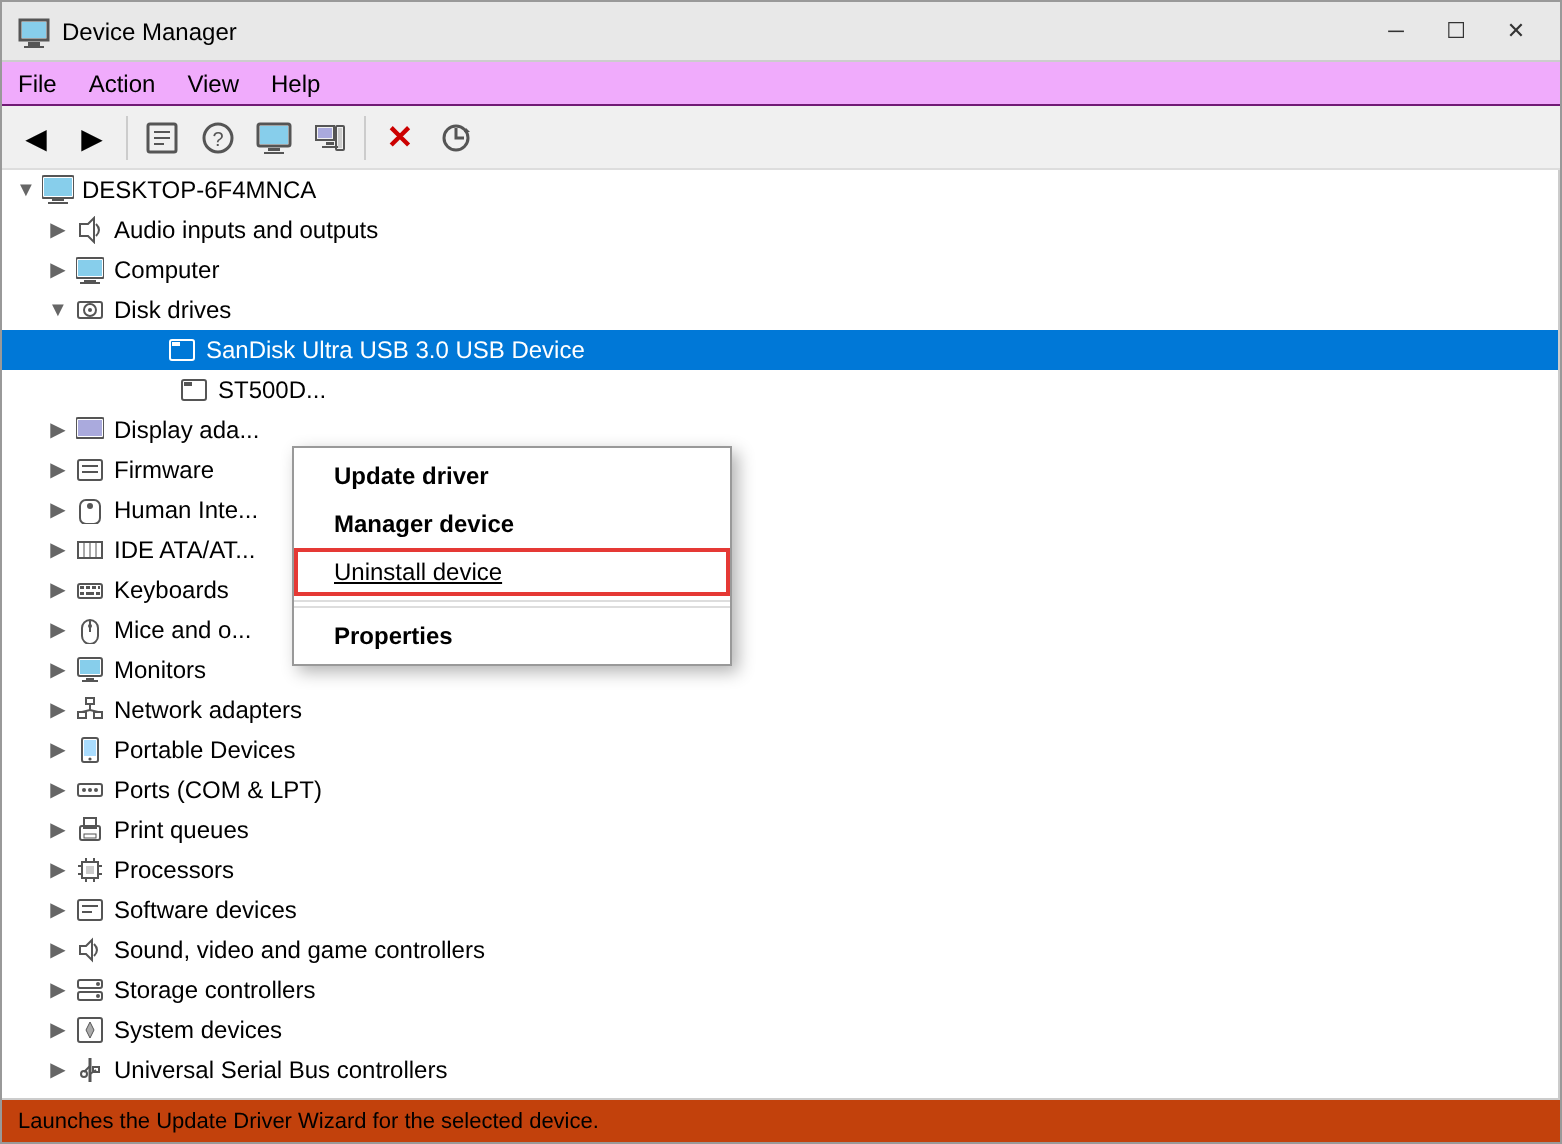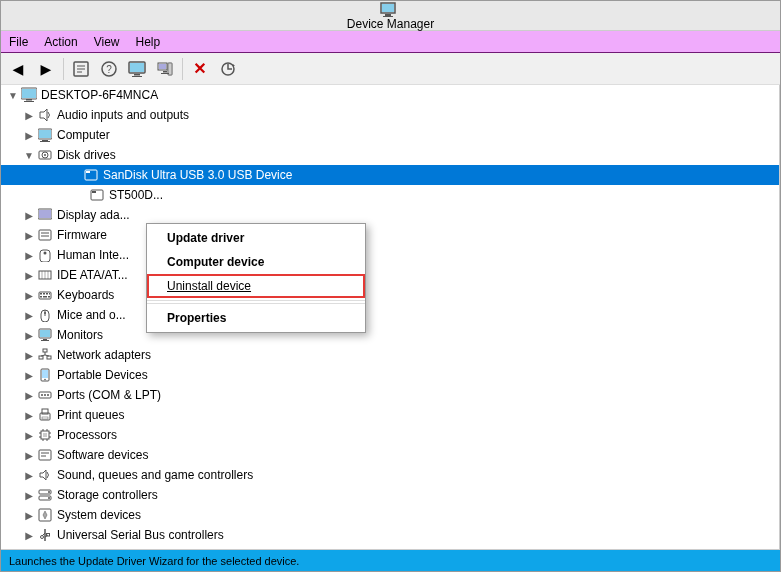--- a/index.html
+++ b/index.html
@@ -20,21 +20,20 @@
       flex-direction: column;
     }
     .title-bar {
       background: #e8e8e8;
       height: 30px;
       display: flex;
       align-items: center;
       padding: 0 8px;
       border-bottom: 1px solid #ccc;
       user-select: none;
-      flex-direction: column;
     }
     .title-bar-icon {
       width: 16px;
       height: 16px;
       margin-right: 6px;
       display: flex;
       align-items: center;
       justify-content: center;
     }
     .title-bar-text {
@@ -107,21 +106,21 @@
     .tree-panel {
       flex: 1;
       background: white;
       overflow-y: auto;
       overflow-x: hidden;
       border-right: 1px solid #ccc;
       position: relative;
     }
     .status-bar {
       height: 22px;
-      background: #0ea5e9;
+      background: #c2410c;
       border-top: 1px solid #ccc;
       display: flex;
       align-items: center;
       padding: 0 8px;
       font-size: 11px;
       color: #000;
     }
     .tree-item {
       display: flex;
       align-items: center;
@@ -512,21 +511,21 @@
       </div>
 
       <div class="tree-item" style="padding-left:20px;">
         <div class="expand-btn">▶</div>
         <div class="item-icon">
           <svg width="14" height="14" viewBox="0 0 14 14">
             <polygon points="2,5 5,5 8,2 8,12 5,9 2,9" fill="none" stroke="#555" stroke-width="1"></polygon>
             <path d="M9,4 Q12,7 9,10" fill="none" stroke="#555" stroke-width="1"></path>
           </svg>
         </div>
-        <span class="item-label">Sound, queues and game controllers</span>
+        <span class="item-label">Sound, video and game controllers</span>
       </div>
 
       <div class="tree-item" style="padding-left:20px;">
         <div class="expand-btn">▶</div>
         <div class="item-icon">
           <svg width="14" height="14" viewBox="0 0 14 14">
             <rect x="1" y="2" width="12" height="4" rx="1" fill="none" stroke="#555" stroke-width="1"></rect>
             <rect x="1" y="8" width="12" height="4" rx="1" fill="none" stroke="#555" stroke-width="1"></rect>
             <circle cx="11" cy="4" r="1" fill="#555"></circle>
             <circle cx="11" cy="10" r="1" fill="#555"></circle>
@@ -555,21 +554,21 @@
             <line x1="7" y1="9" x2="10" y2="7" stroke="#555" stroke-width="1"></line>
             <circle cx="4" cy="9" r="1.5" fill="none" stroke="#555" stroke-width="1"></circle>
             <rect x="8.5" y="5.5" width="3" height="2.5" fill="none" stroke="#555" stroke-width="1"></rect>
           </svg>
         </div>
         <span class="item-label">Universal Serial Bus controllers</span>
       </div>
 
       <div class="context-menu">
         <div class="ctx-item">Update driver</div>
-        <div class="ctx-item">Computer device</div>
+        <div class="ctx-item">Manager device</div>
         <div class="ctx-item active">Uninstall device</div>
         <div class="ctx-sep"></div>
         <div class="ctx-sep"></div>
         <div class="ctx-item bold">Properties</div>
       </div>
 
     </div>
   </div>
 
   <div class="status-bar">

